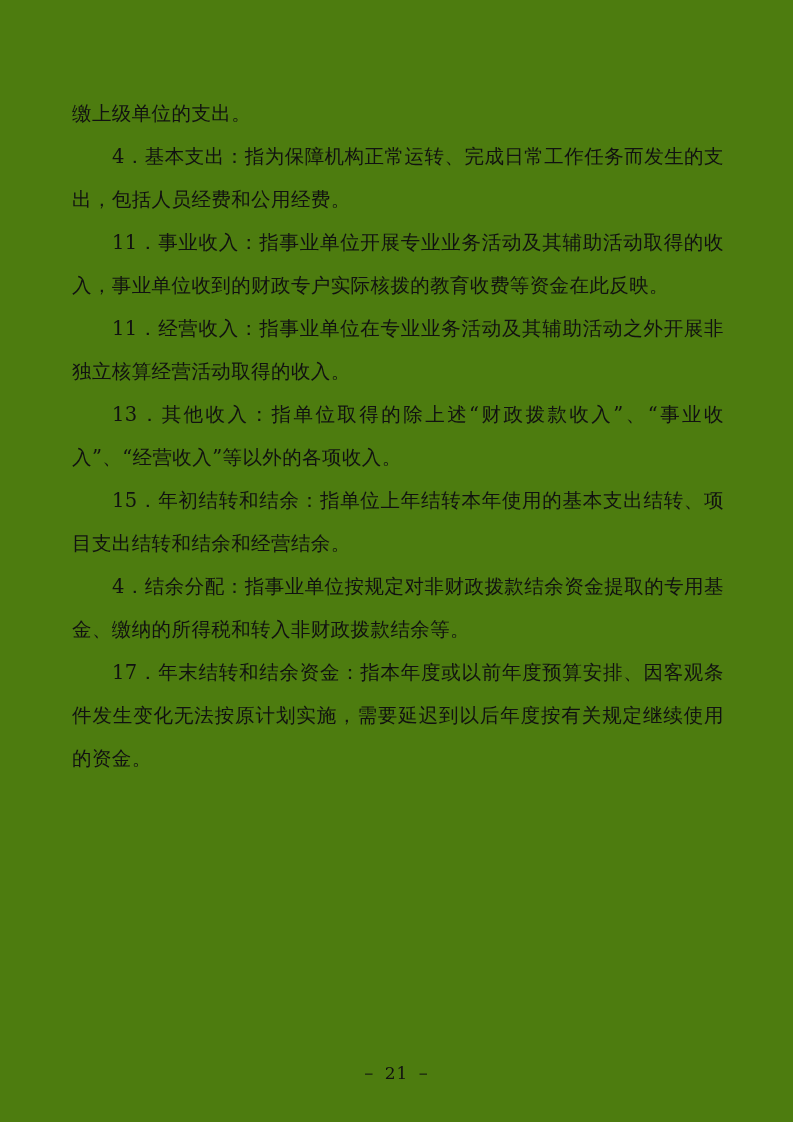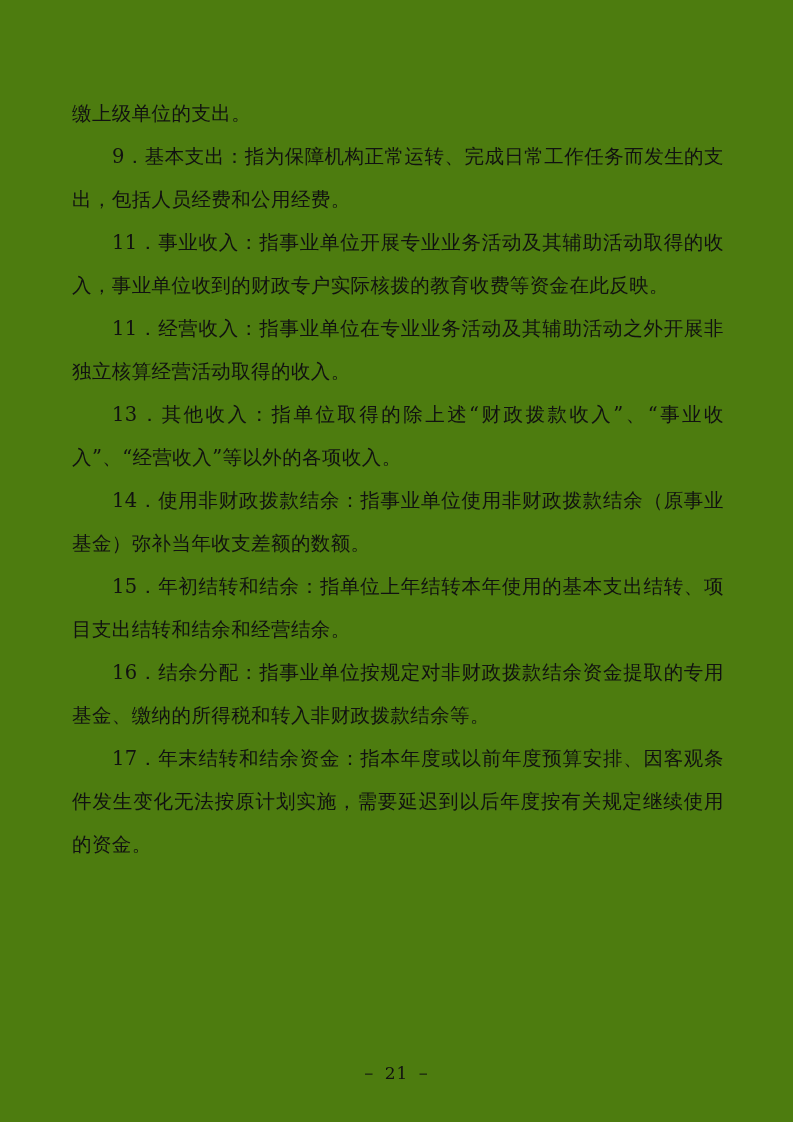--- a/index.html
+++ b/index.html
@@ -48,23 +48,22 @@
     letter-spacing: 1px;
     margin-top: 32px;
   }
 </style>
 </head>
 <body>
 
 <div class="page">
   <div class="content">
     <p class="para">缴上级单位的支出。</p>
-    <p class="para indent">9．基本支出：指为保障机构正常运转、完成日常工作任务而发生的支出，包括人员经费和公用经费。</p>
+    <p class="para indent">4．基本支出：指为保障机构正常运转、完成日常工作任务而发生的支出，包括人员经费和公用经费。</p>
     <p class="para indent">11．事业收入：指事业单位开展专业业务活动及其辅助活动取得的收入，事业单位收到的财政专户实际核拨的教育收费等资金在此反映。</p>
     <p class="para indent">11．经营收入：指事业单位在专业业务活动及其辅助活动之外开展非独立核算经营活动取得的收入。</p>
     <p class="para indent">13．其他收入：指单位取得的除上述“财政拨款收入”、“事业收入”、“经营收入”等以外的各项收入。</p>
-    <p class="para indent">14．使用非财政拨款结余：指事业单位使用非财政拨款结余（原事业基金）弥补当年收支差额的数额。</p>
     <p class="para indent">15．年初结转和结余：指单位上年结转本年使用的基本支出结转、项目支出结转和结余和经营结余。</p>
-    <p class="para indent">16．结余分配：指事业单位按规定对非财政拨款结余资金提取的专用基金、缴纳的所得税和转入非财政拨款结余等。</p>
+    <p class="para indent">4．结余分配：指事业单位按规定对非财政拨款结余资金提取的专用基金、缴纳的所得税和转入非财政拨款结余等。</p>
     <p class="para indent">17．年末结转和结余资金：指本年度或以前年度预算安排、因客观条件发生变化无法按原计划实施，需要延迟到以后年度按有关规定继续使用的资金。</p>
   </div>
   <div class="page-number">－ 21 －</div>
 </div>
 
 </body></html>

